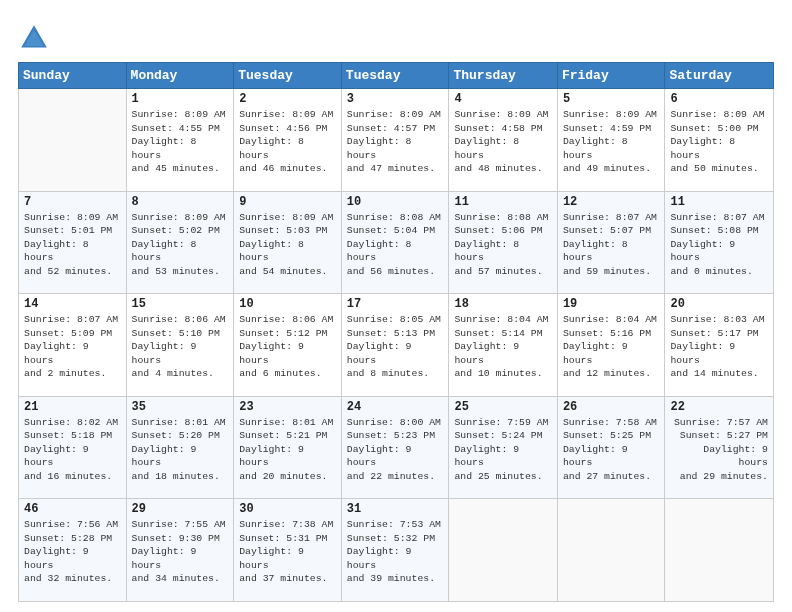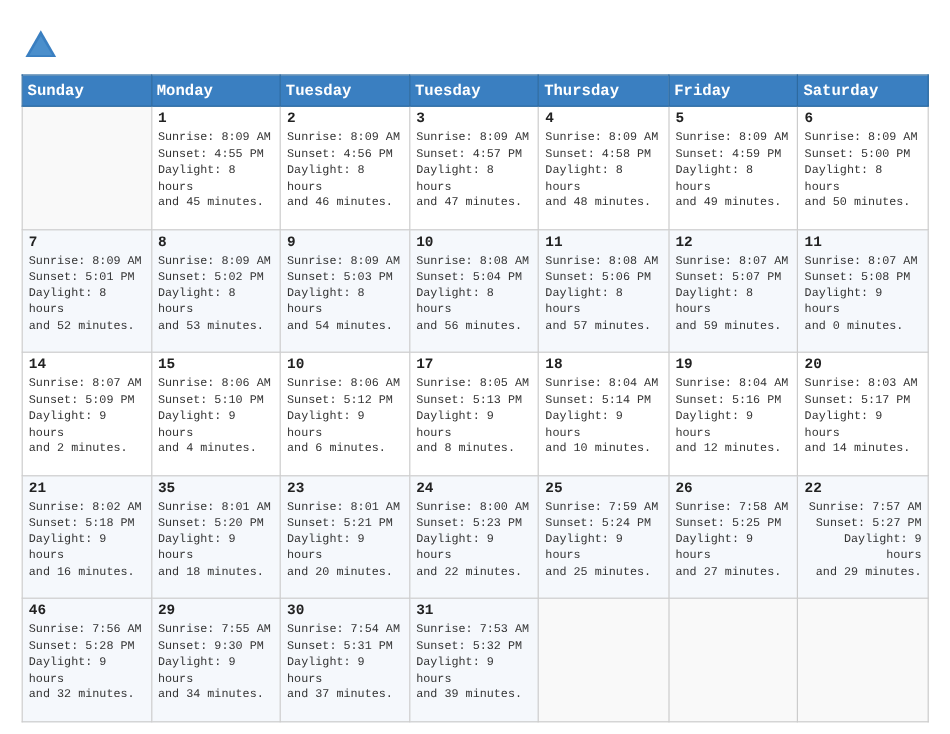--- a/index.html
+++ b/index.html
@@ -344,21 +344,21 @@
           </td>
           <td>
             <span class="day-number">29</span>
             <div class="day-info" style="white-space: pre-line;">Sunrise: 7:55 AM
 Sunset: 9:30 PM
 Daylight: 9 hours
 and 34 minutes.</div>
           </td>
           <td>
             <span class="day-number">30</span>
-            <div class="day-info" style="white-space: pre-line;">Sunrise: 7:54 AM
+            <div class="day-info" style="white-space: pre-line;">Sunrise: 7:38 AM
 Sunset: 5:31 PM
 Daylight: 9 hours
 and 37 minutes.</div>
           </td>
           <td>
             <span class="day-number">31</span>
             <div class="day-info" style="white-space: pre-line;">Sunrise: 7:53 AM
 Sunset: 5:32 PM
 Daylight: 9 hours
 and 39 minutes.</div>

